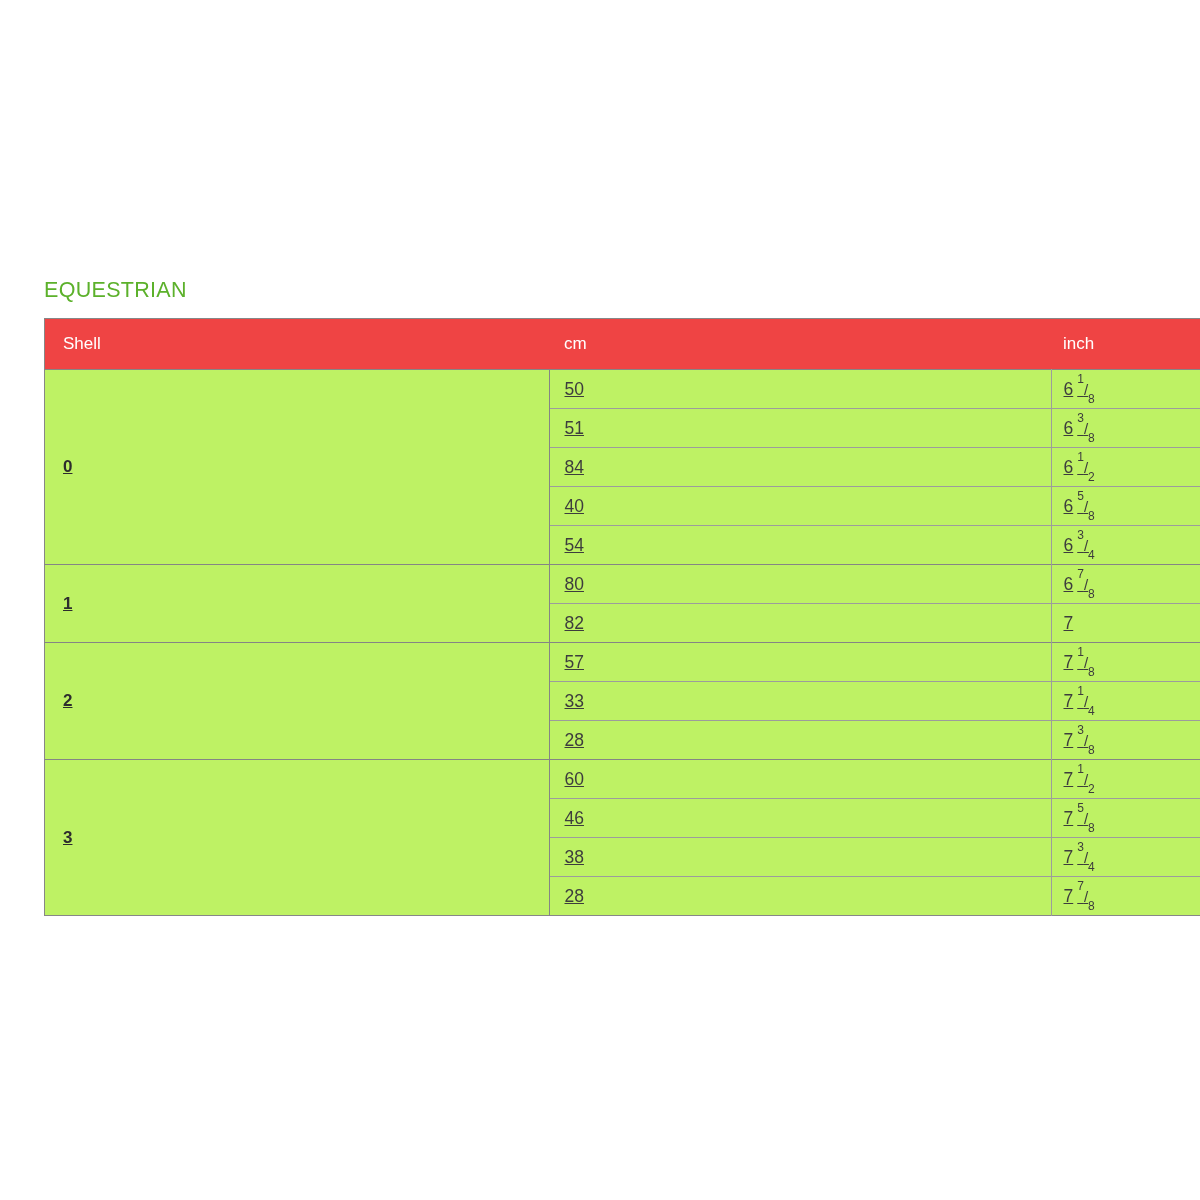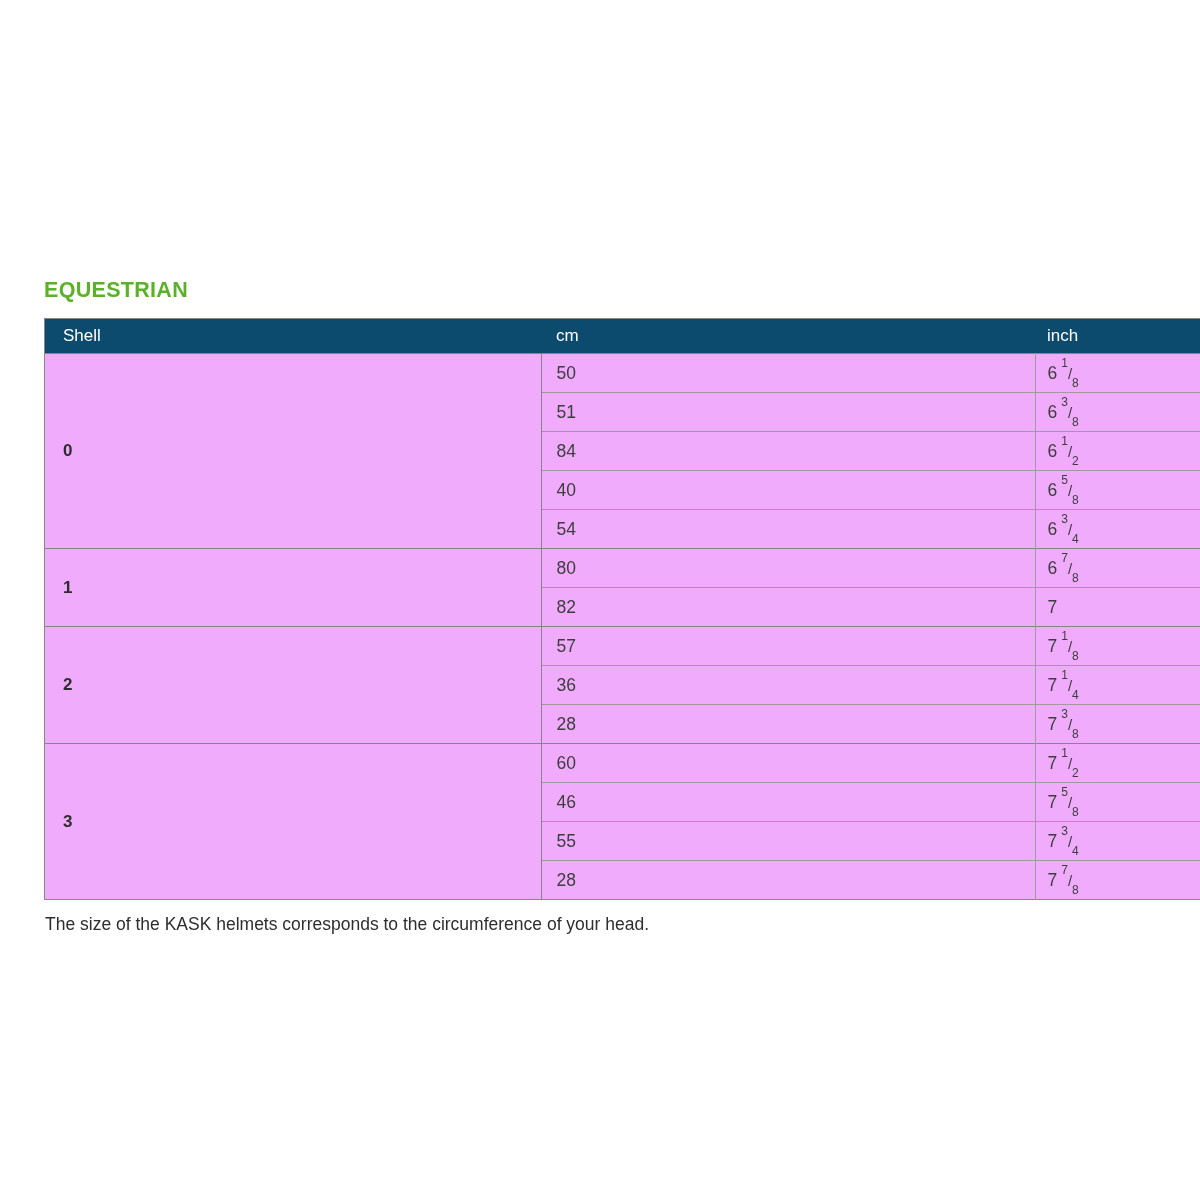--- a/index.html
+++ b/index.html
@@ -13,51 +13,52 @@
   .page {
     position: absolute;
     left: 44px;
     top: 280px;
     width: 1112px;
   }
   .title {
     margin: 0 0 17px 0;
     font-size: 21.5px;
     line-height: 21px;
-    font-weight: 700;
+    font-weight: 400;
     letter-spacing: 0.3px;
     color: #5cb12b;
   }
   table.size-table {
     border-collapse: collapse;
     table-layout: fixed;
     width: 1112px;
     border: 1px solid #878787;
   }
   thead th {
-    background: #0c4a6e;
+    background: #ef4444;
     color: #ffffff;
     font-weight: 400;
     font-size: 17px;
     height: 34px;
     text-align: left;
     vertical-align: middle;
-    padding: 0;
+    padding: 8px;
   }
   th.col-shell { width: 478px; padding-left: 18px; }
   th.col-cm   { width: 479px; padding-left: 15px; }
   th.col-inch { width: 155px; padding-left: 12px; }
   tbody td {
     height: 38px;
     padding: 0;
     font-size: 17.5px;
     color: #3d3d3d;
     vertical-align: middle;
     border-top: 1px solid #9c9c9c;
-    background: #f0abfc;
+    background: #bef264;
+    text-decoration: underline;
   }
   tbody tr.group-start td {
     border-top: 1px solid #858585;
   }
   td.shell-cell {
     border-right: 1px solid #858585;
     font-weight: 700;
     color: #2d2d2d;
     padding-left: 18px;
     font-size: 17px;
@@ -136,41 +137,40 @@
         <tr>
           <td class="cm-cell">82</td>
           <td class="inch-cell"><span>7</span></td>
         </tr>
         <tr class="group-start">
           <td class="shell-cell" rowspan="3">2</td>
           <td class="cm-cell">57</td>
           <td class="inch-cell"><span>7</span><sup>1</sup><span class="slash">/</span><sub>8</sub></td>
         </tr>
         <tr>
-          <td class="cm-cell">36</td>
+          <td class="cm-cell">33</td>
           <td class="inch-cell"><span>7</span><sup>1</sup><span class="slash">/</span><sub>4</sub></td>
         </tr>
         <tr>
           <td class="cm-cell">28</td>
           <td class="inch-cell"><span>7</span><sup>3</sup><span class="slash">/</span><sub>8</sub></td>
         </tr>
         <tr class="group-start">
           <td class="shell-cell" rowspan="4">3</td>
           <td class="cm-cell">60</td>
           <td class="inch-cell"><span>7</span><sup>1</sup><span class="slash">/</span><sub>2</sub></td>
         </tr>
         <tr>
           <td class="cm-cell">46</td>
           <td class="inch-cell"><span>7</span><sup>5</sup><span class="slash">/</span><sub>8</sub></td>
         </tr>
         <tr>
-          <td class="cm-cell">55</td>
+          <td class="cm-cell">38</td>
           <td class="inch-cell"><span>7</span><sup>3</sup><span class="slash">/</span><sub>4</sub></td>
         </tr>
         <tr>
           <td class="cm-cell">28</td>
           <td class="inch-cell"><span>7</span><sup>7</sup><span class="slash">/</span><sub>8</sub></td>
         </tr>
       </tbody>
   </table>
 
-  <p class="footnote">The size of the KASK helmets corresponds to the circumference of your head.</p>
 </div>
 
 </body></html>

